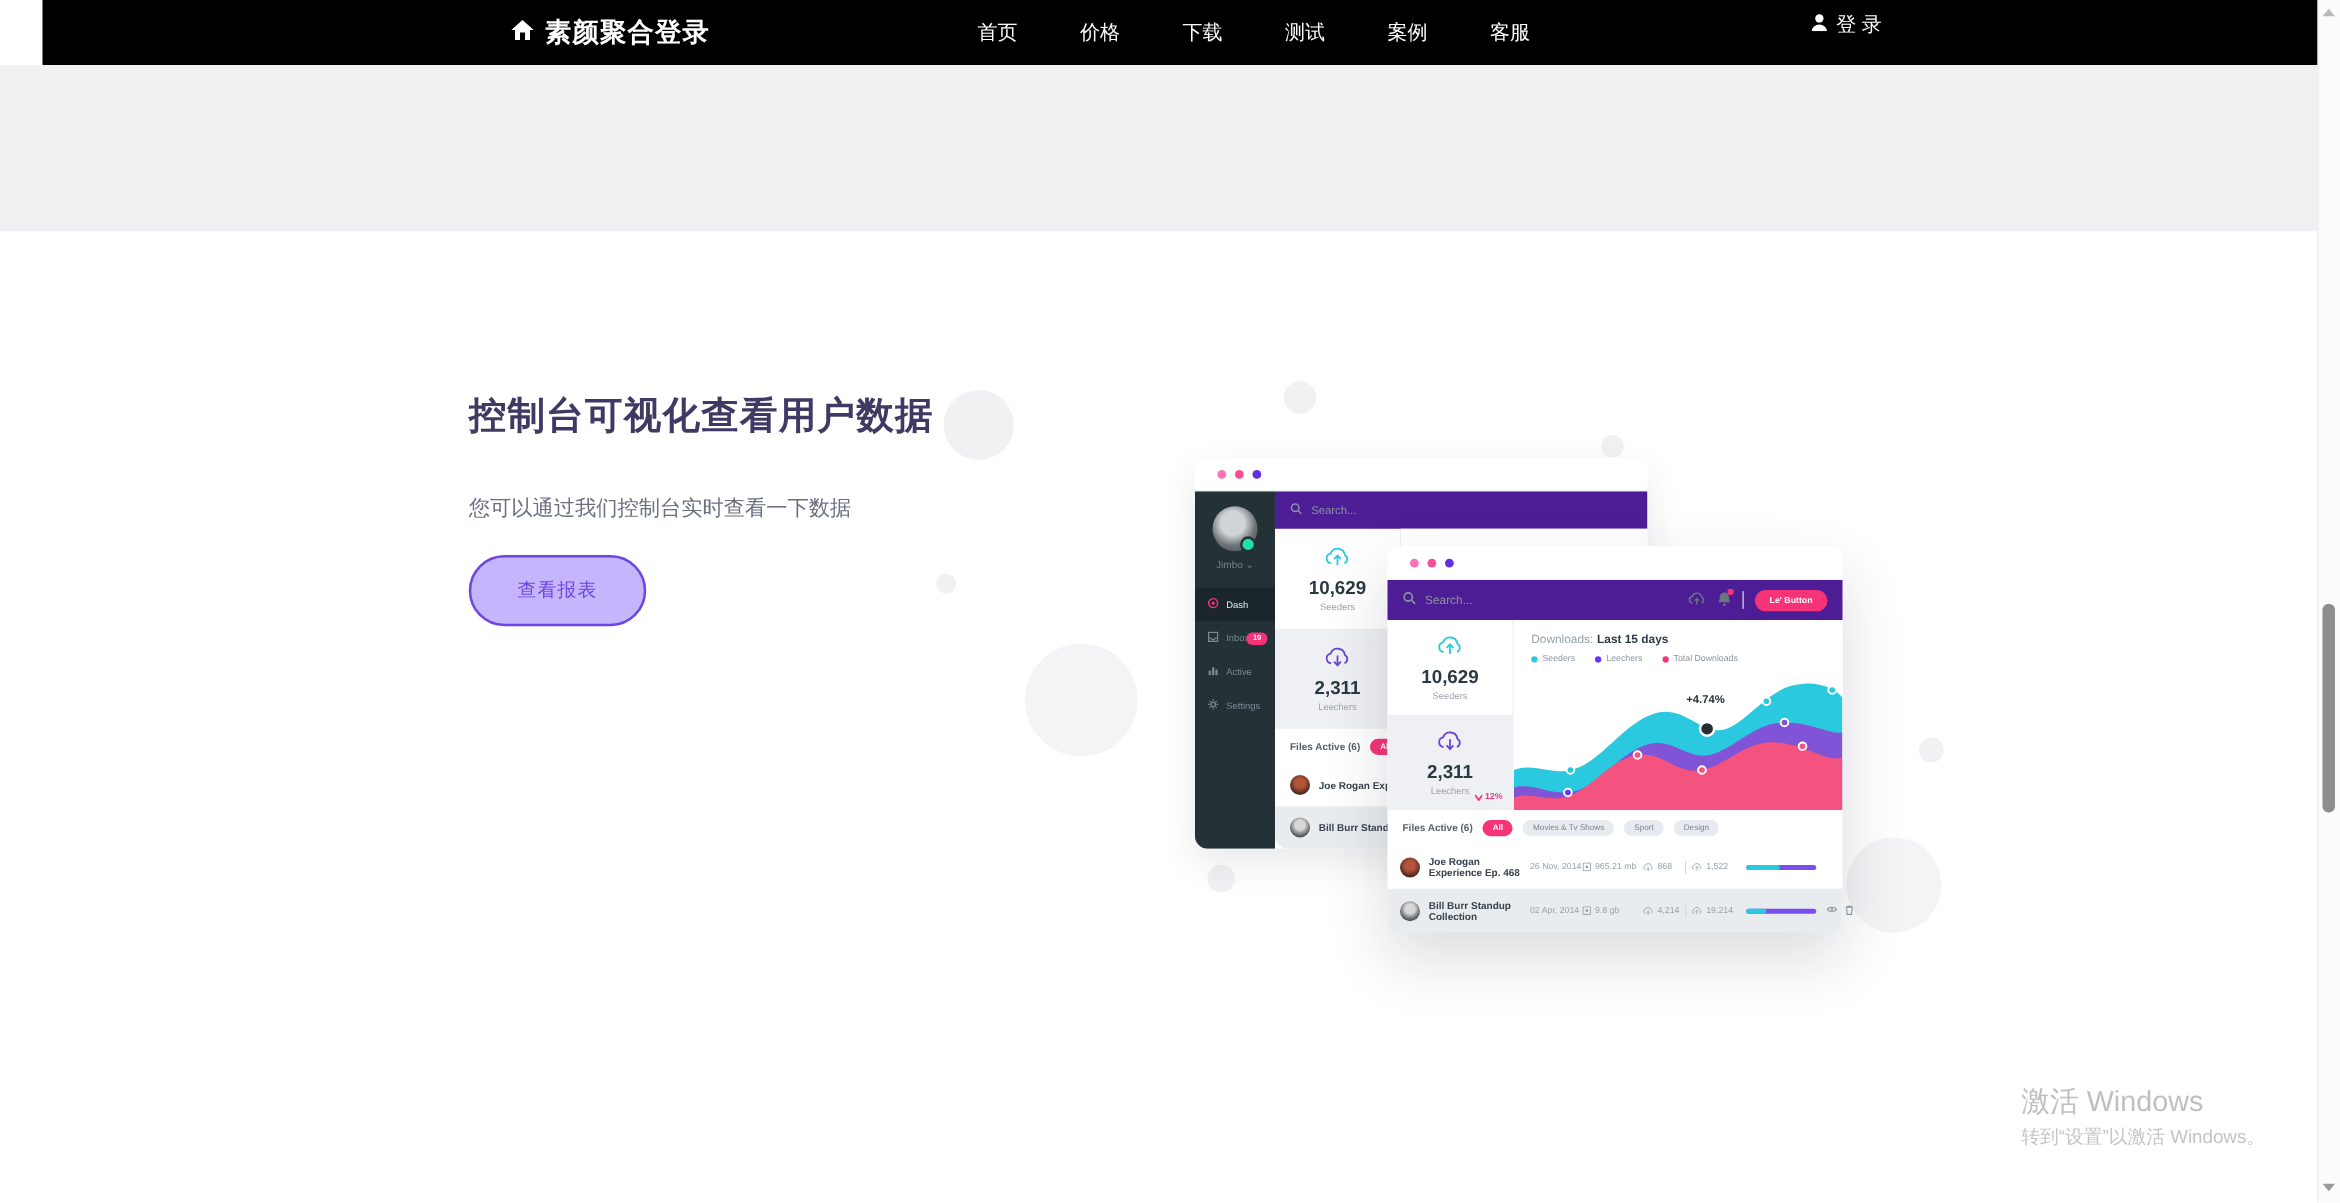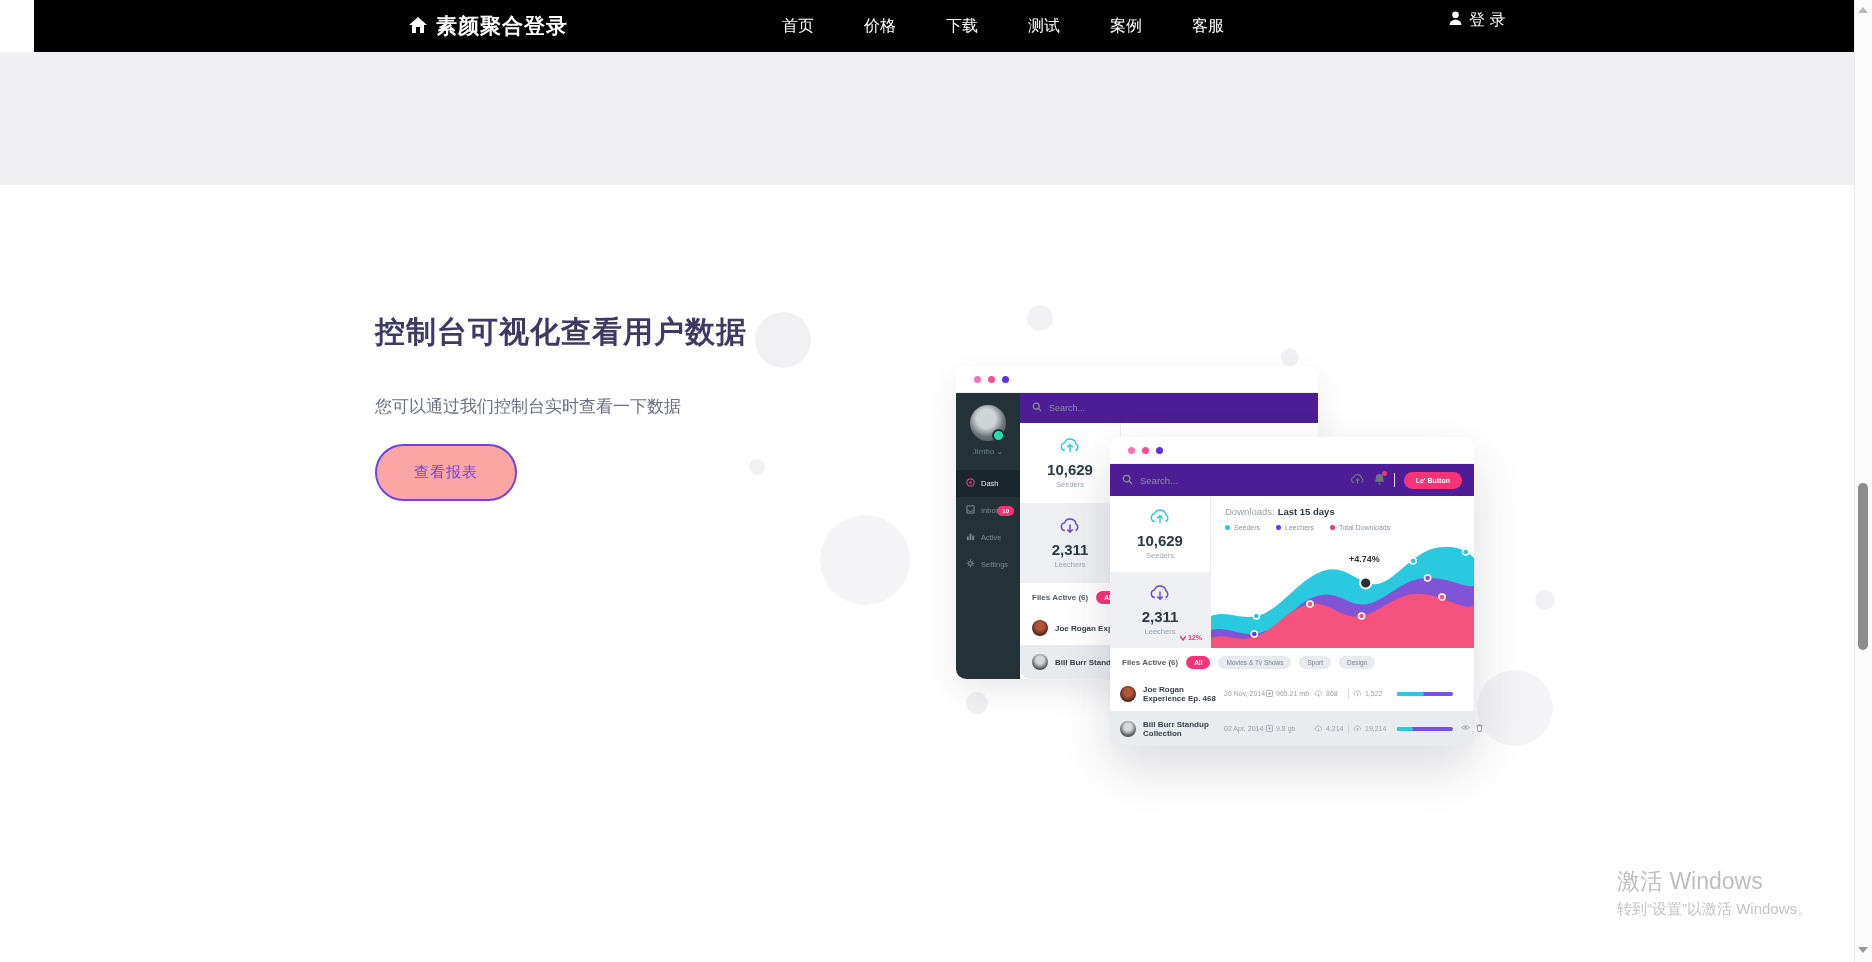--- a/index.html
+++ b/index.html
@@ -16,21 +16,21 @@
   
   .band{position:absolute;top:52px;left:0;width:1855px;height:133px;background:#f0f0f3;}
   .circ{position:absolute;border-radius:50%;background:#f1f1f4;}
   
   .hero{position:absolute;left:375px;top:312px;width:600px;z-index:5;}
   .hero h1{margin:0;font-size:30px;font-weight:800;color:#3f3a64;letter-spacing:1px;}
   .hero .sub{margin-top:42px;font-size:17px;color:#6a7080;}
   .hero ul{list-style:none;margin:20px 0 0 0;padding:0;}
   .hero li{font-size:17px;color:#6a7080;line-height:30px;}
   .cta{display:inline-block;margin-top:26px;padding:17px 37px;border:2px solid #6e45e2;color:#6e45e2;
-       font-size:15px;border-radius:30px;background:#fca5a5;cursor:pointer;letter-spacing:1px;}
+       font-size:15px;border-radius:30px;background:#c4b5fd;cursor:pointer;letter-spacing:1px;}
   
   .card{position:absolute;background:#fff;border-radius:10px;}
   .dots{height:26px;display:flex;align-items:center;gap:7px;padding-left:18px;border-bottom:1px solid #f2f2f4;}
   .dot{width:7px;height:7px;border-radius:50%;}
   .srow{display:flex;align-items:center;gap:7px;background:#4c1d95;color:#8a95a1;}
   .statcell{display:flex;flex-direction:column;align-items:center;justify-content:center;position:relative;}
   .statval{font-size:15px;font-weight:bold;color:#2b3a42;margin-top:3px;}
   .statlab{font-size:7.5px;color:#9aa4ae;margin-top:2px;}
   .pill{border-radius:9px;padding:3px 8px;font-size:6.5px;background:#e7eaee;color:#7a858f;cursor:pointer;white-space:nowrap;}
   .pill.active{background:#f73378;color:#fff;font-weight:bold;}

